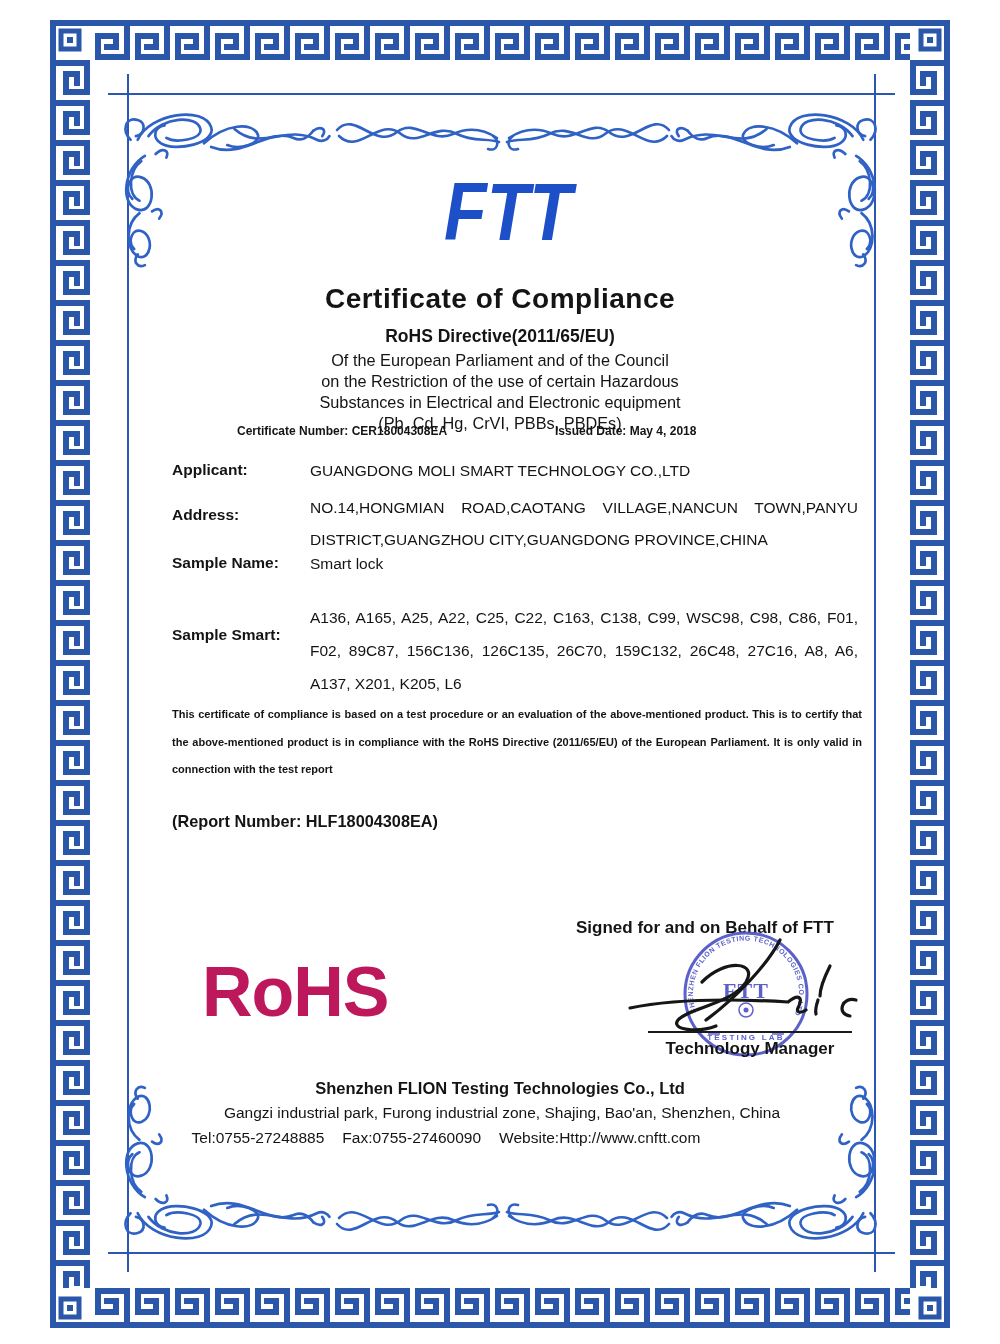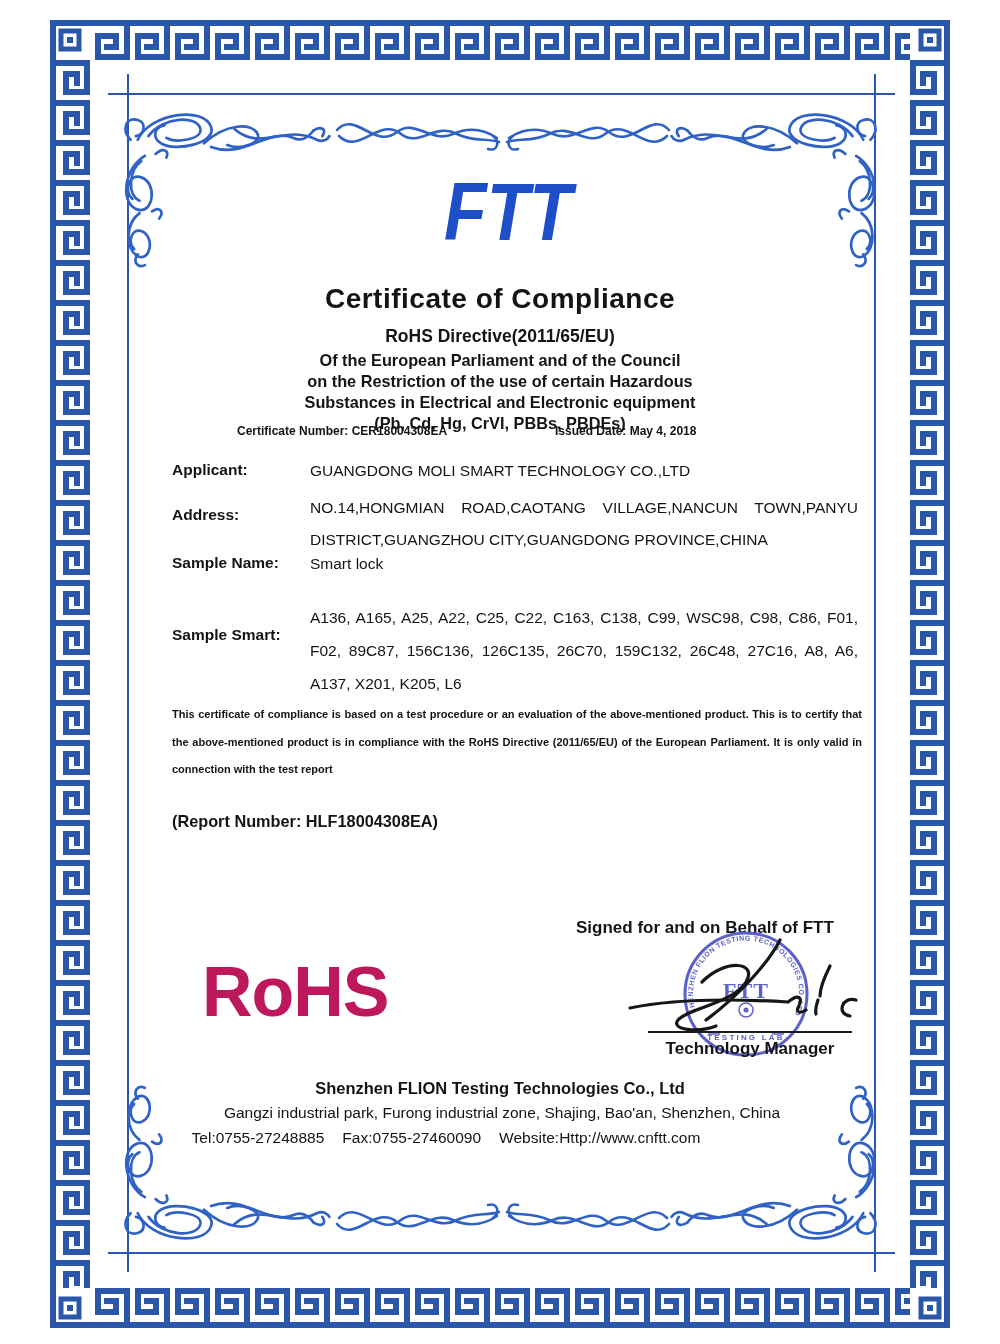--- a/index.html
+++ b/index.html
@@ -6,21 +6,21 @@
   .page{
     position:relative;width:1000px;height:1344px;background:#ffffff;
     font-family:"Liberation Sans","DejaVu Sans",sans-serif;color:#141414;
     overflow:hidden;
   }
   .abs{position:absolute;}
   .center{text-align:center;}
   .frame-line{position:absolute;background:#2c56b4;}
   .title{font-size:28px;font-weight:bold;letter-spacing:0.5px;}
   .dir-line1{font-size:17.5px;font-weight:bold;margin-bottom:3px;}
-  .dir-line{font-size:16.3px;font-weight:bold;line-height:21px;}
+  .dir-line{font-size:16.3px;font-weight:normal;line-height:21px;}
   .certrow{font-size:12px;font-weight:bold;}
   .flabel{font-size:15.5px;font-weight:bold;}
   .fvalue{font-size:15.5px;line-height:32px;text-align:justify;}
   .statement{font-size:11px;font-weight:bold;line-height:27.5px;text-align:justify;}
   .report{font-size:16.3px;font-weight:bold;}
   .signed{font-size:17px;font-weight:bold;}
   .rohs{font-size:70px;font-weight:bold;letter-spacing:-1px;color:#be185d;}
   .tmanager{font-size:17px;font-weight:bold;text-align:center;}
   .foot-co{font-size:16.5px;font-weight:bold;text-align:center;}
   .foot-line{font-size:15.5px;text-align:center;}

